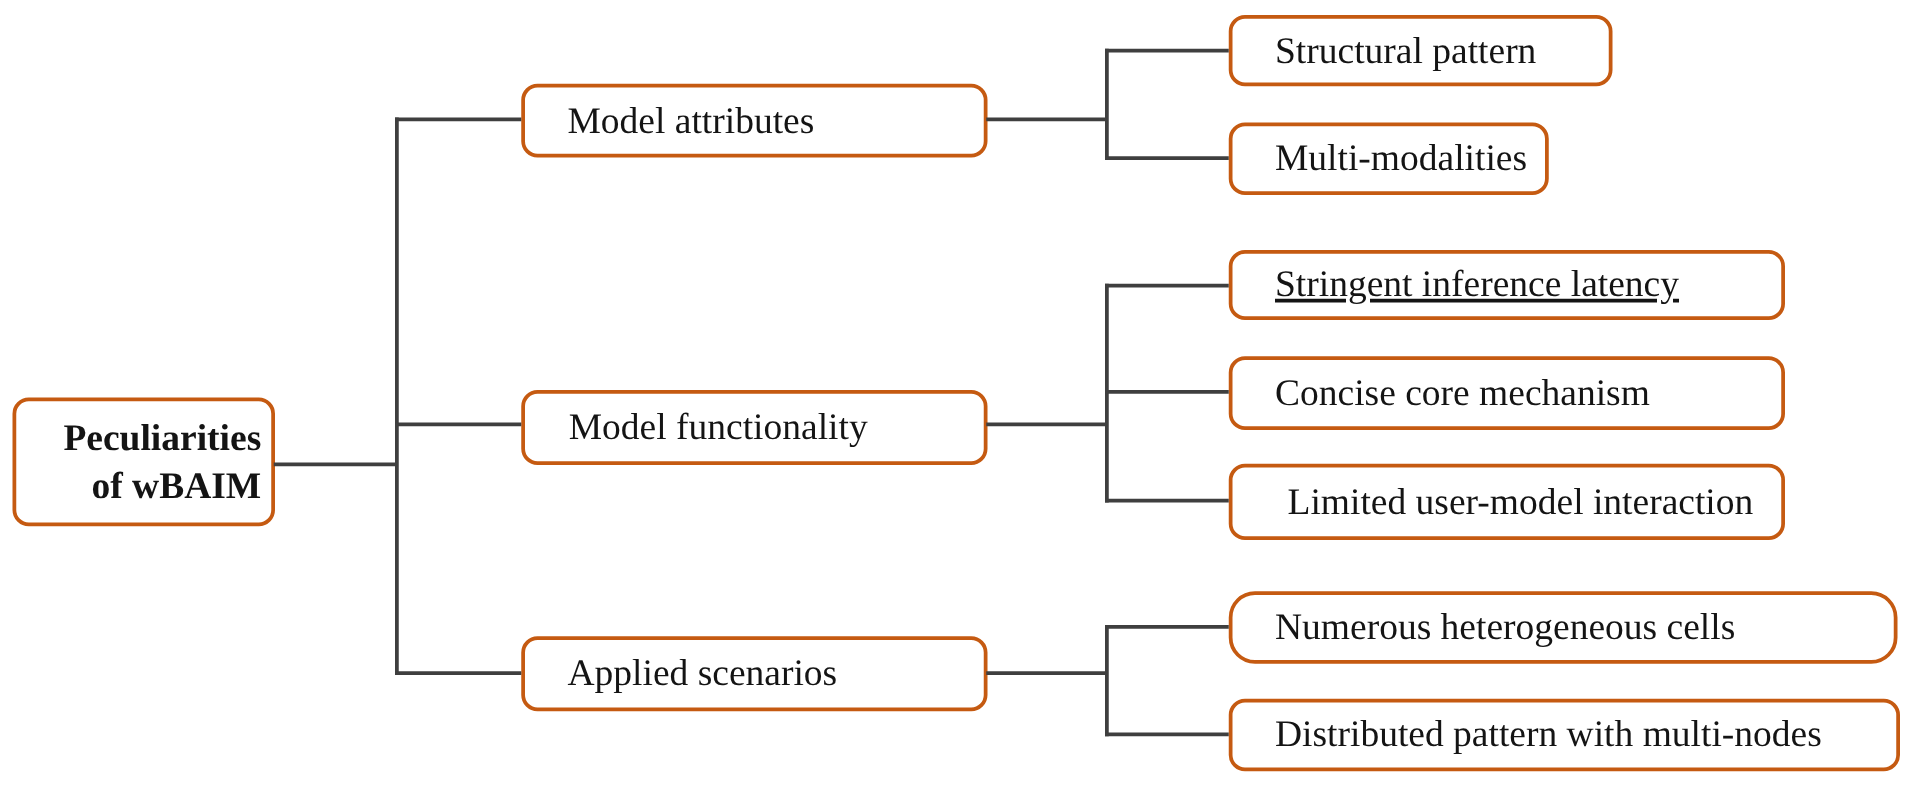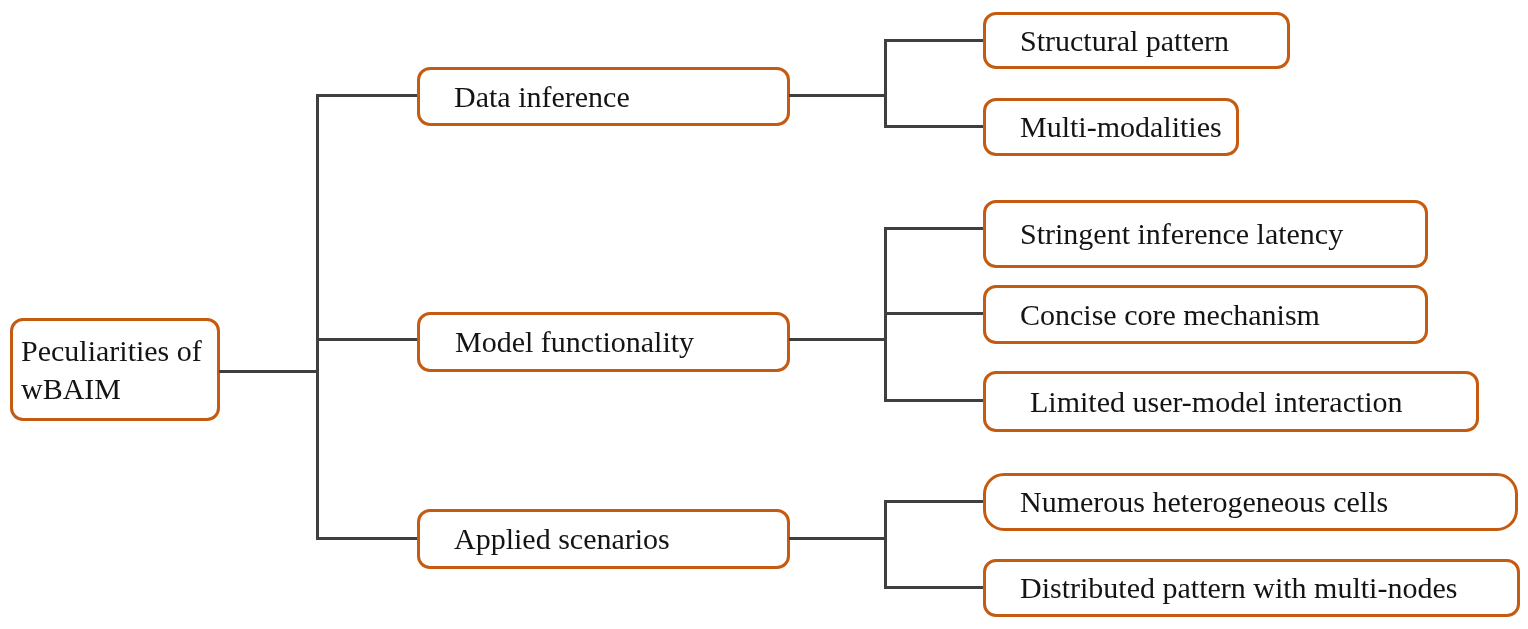--- a/index.html
+++ b/index.html
@@ -24,53 +24,54 @@
     border-radius: 13px;
     display: flex;
     align-items: center;
     font-size: 30px;
     line-height: 1.2;
     white-space: nowrap;
   }
   .node.leftpad { padding-left: 34px; }
   .node.root {
     justify-content: center;
-    text-align: left;
+    text-align: right;
     white-space: normal;
     padding: 0 8px;
     line-height: 1.25;
+    font-weight: bold;
   }
   .hl, .vl {
     position: absolute;
     background: var(--line, #3F3F3F);
   }
   .hl { height: 3px; }
   .vl { width: 3px; }
 
   
   #node-root { left: 10px;  top: 318px; width: 210px; height: 103px; }
   #node-b0   { left: 417px; top: 67px;  width: 373px; height: 59px; }
   #node-b1   { left: 417px; top: 312px; width: 373px; height: 60px; padding-left: 35px; }
   #node-b2   { left: 417px; top: 509px; width: 373px; height: 60px; }
   #node-l00  { left: 983px; top: 12px;  width: 307px; height: 57px; }
   #node-l01  { left: 983px; top: 98px;  width: 256px; height: 58px; }
-  #node-l10  { left: 983px; top: 200px; width: 445px; height: 68px; }
+  #node-l10  { left: 983px; top: 200px; width: 445px; height: 56px; text-decoration: underline; }
   #node-l11  { left: 983px; top: 285px; width: 445px; height: 59px; }
-  #node-l12  { left: 983px; top: 371px; width: 496px; height: 61px; padding-left: 44px; }
+  #node-l12  { left: 983px; top: 371px; width: 445px; height: 61px; padding-left: 44px; }
   #node-l20  { left: 983px; top: 473px; width: 535px; height: 58px; border-radius: 21px; }
   #node-l21  { left: 983px; top: 559px; width: 537px; height: 58px; }
 </style>
 </head>
 <body>
 
 <div class="canvas" style="color: rgb(20, 20, 20); background: rgb(255, 255, 255);">
 
   <div class="node root" id="node-root">Peculiarities of wBAIM</div>
 
-  <div class="node leftpad" id="node-b0">Data inference</div>
+  <div class="node leftpad" id="node-b0">Model attributes</div>
   <div class="node leftpad" id="node-b1">Model functionality</div>
   <div class="node leftpad" id="node-b2">Applied scenarios</div>
 
   <div class="node leftpad" id="node-l00">Structural pattern</div>
   <div class="node leftpad" id="node-l01">Multi-modalities</div>
 
   <div class="node leftpad" id="node-l10">Stringent inference latency</div>
   <div class="node leftpad" id="node-l11">Concise core mechanism</div>
   <div class="node leftpad" id="node-l12">Limited user-model interaction</div>
 

